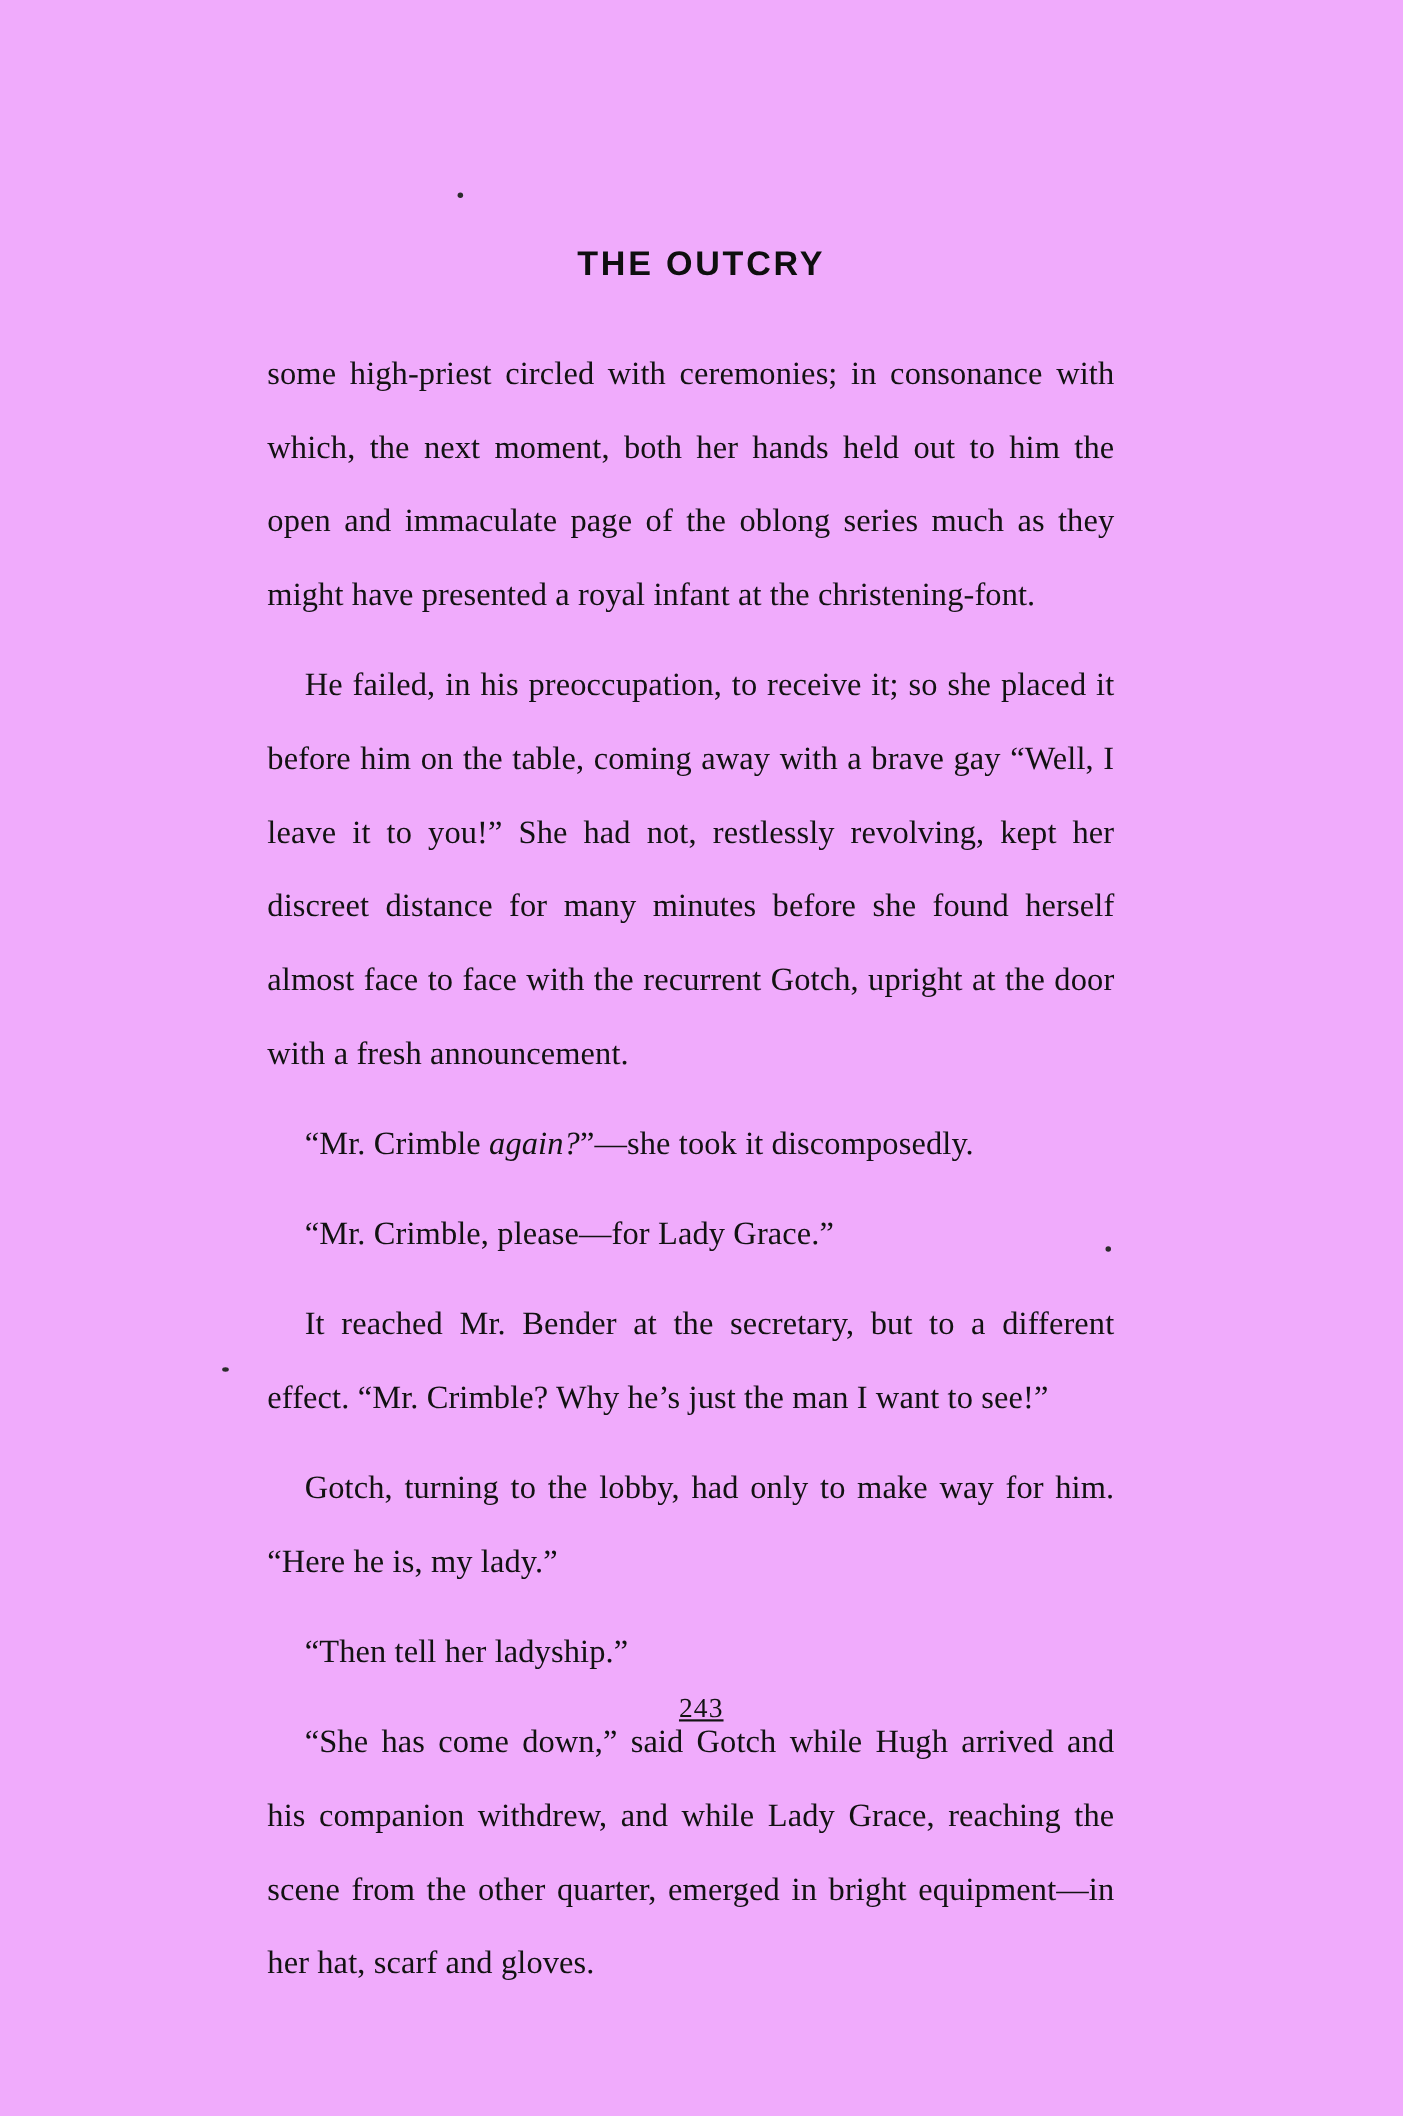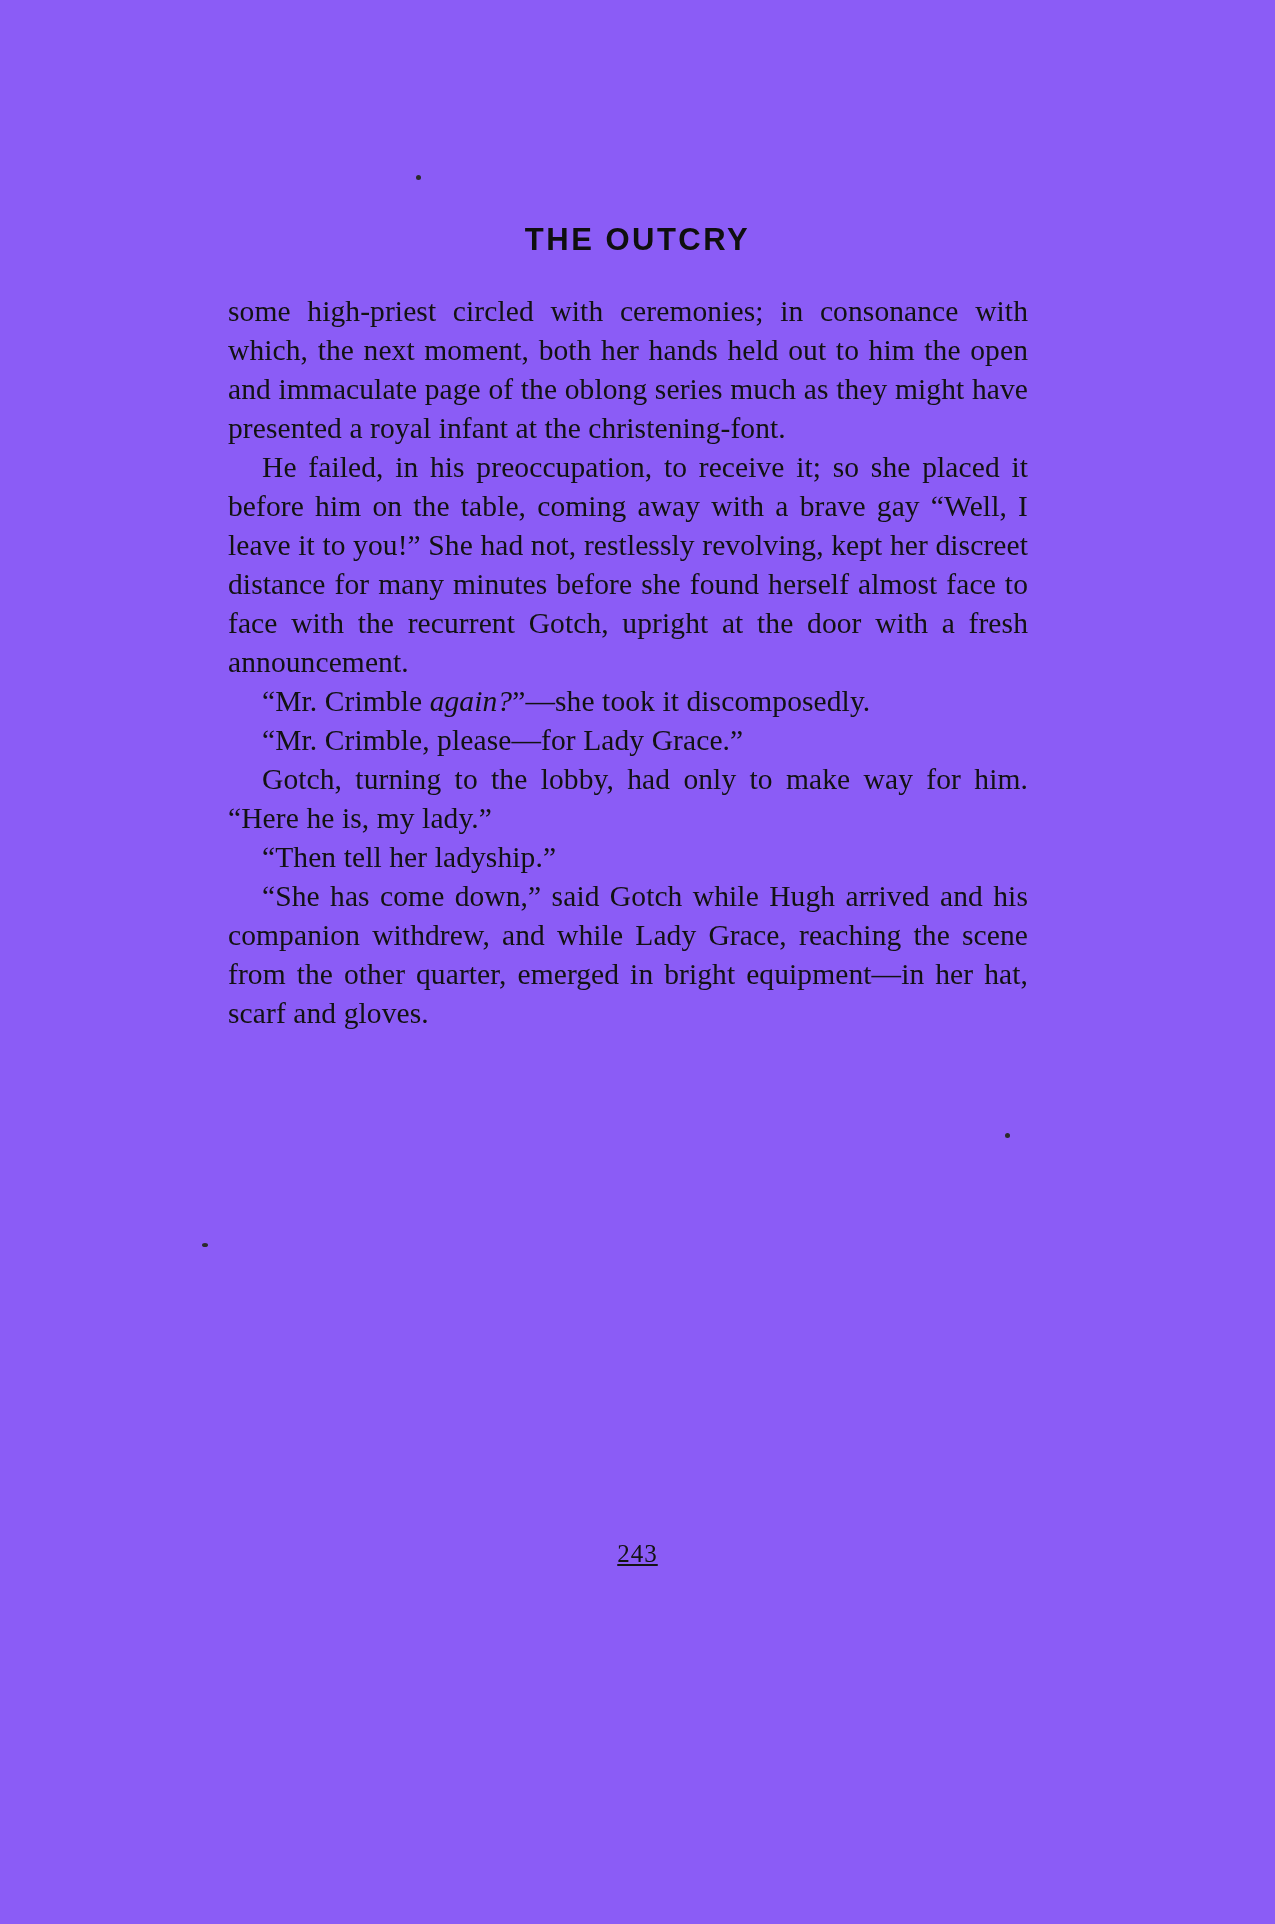--- a/index.html
+++ b/index.html
@@ -14,21 +14,21 @@
     font-family: "Liberation Serif", serif;
     color: #111111;
     overflow: hidden;
   }
   .page {
     position: absolute;
     top: 0;
     left: 0;
     width: 1275px;
     height: 1924px;
-    background: #8b5cf6;
+    background: #f0abfc;
   }
   .speck {
     position: absolute;
     background: #2b2b2b;
     border-radius: 50%;
   }
   .speck-top {
     left: 416px;
     top: 175px;
     width: 5px;
@@ -58,23 +58,23 @@
     letter-spacing: 2.5px;
     color: #0f0f0f;
   }
   .textblock {
     position: absolute;
     left: 228px;
     top: 292px;
     width: 800px;
   }
   p {
-    margin: 0;
+    margin: 15px;
     font-size: 29.5px;
-    line-height: 39px;
+    line-height: 67px;
     text-align: justify;
     text-justify: inter-word;
     color: #121212;
     letter-spacing: 0.1px;
   }
   p.indent {
     text-indent: 34px;
   }
   p.noindent {
     text-indent: 0;
@@ -102,20 +102,21 @@
   <div class="speck speck-right"></div>
   <div class="speck speck-left"></div>
 
   <div class="running-head">THE OUTCRY</div>
 
   <div class="textblock">
     <p class="noindent">some high-priest circled with ceremonies; in consonance with which, the next moment, both her hands held out to him the open and immaculate page of the oblong series much as they might have presented a royal infant at the christening-font.</p>
     <p class="indent">He failed, in his preoccupation, to receive it; so she placed it before him on the table, coming away with a brave gay “Well, I leave it to you!” She had not, restlessly revolving, kept her discreet distance for many minutes before she found herself almost face to face with the recurrent Gotch, upright at the door with a fresh announcement.</p>
     <p class="indent">“Mr. Crimble <i>again?</i>”—she took it discomposedly.</p>
     <p class="indent">“Mr. Crimble, please—for Lady Grace.”</p>
+    <p class="indent">It reached Mr. Bender at the secretary, but to a different effect. “Mr. Crimble? Why he’s just the man I want to see!”</p>
     <p class="indent">Gotch, turning to the lobby, had only to make way for him. “Here he is, my lady.”</p>
     <p class="indent">“Then tell her ladyship.”</p>
     <p class="indent">“She has come down,” said Gotch while Hugh arrived and his companion withdrew, and while Lady Grace, reaching the scene from the other quarter, emerged in bright equipment—in her hat, scarf and gloves.</p>
   </div>
 
   <div class="folio">243</div>
 
 </div>
 
 </body></html>

